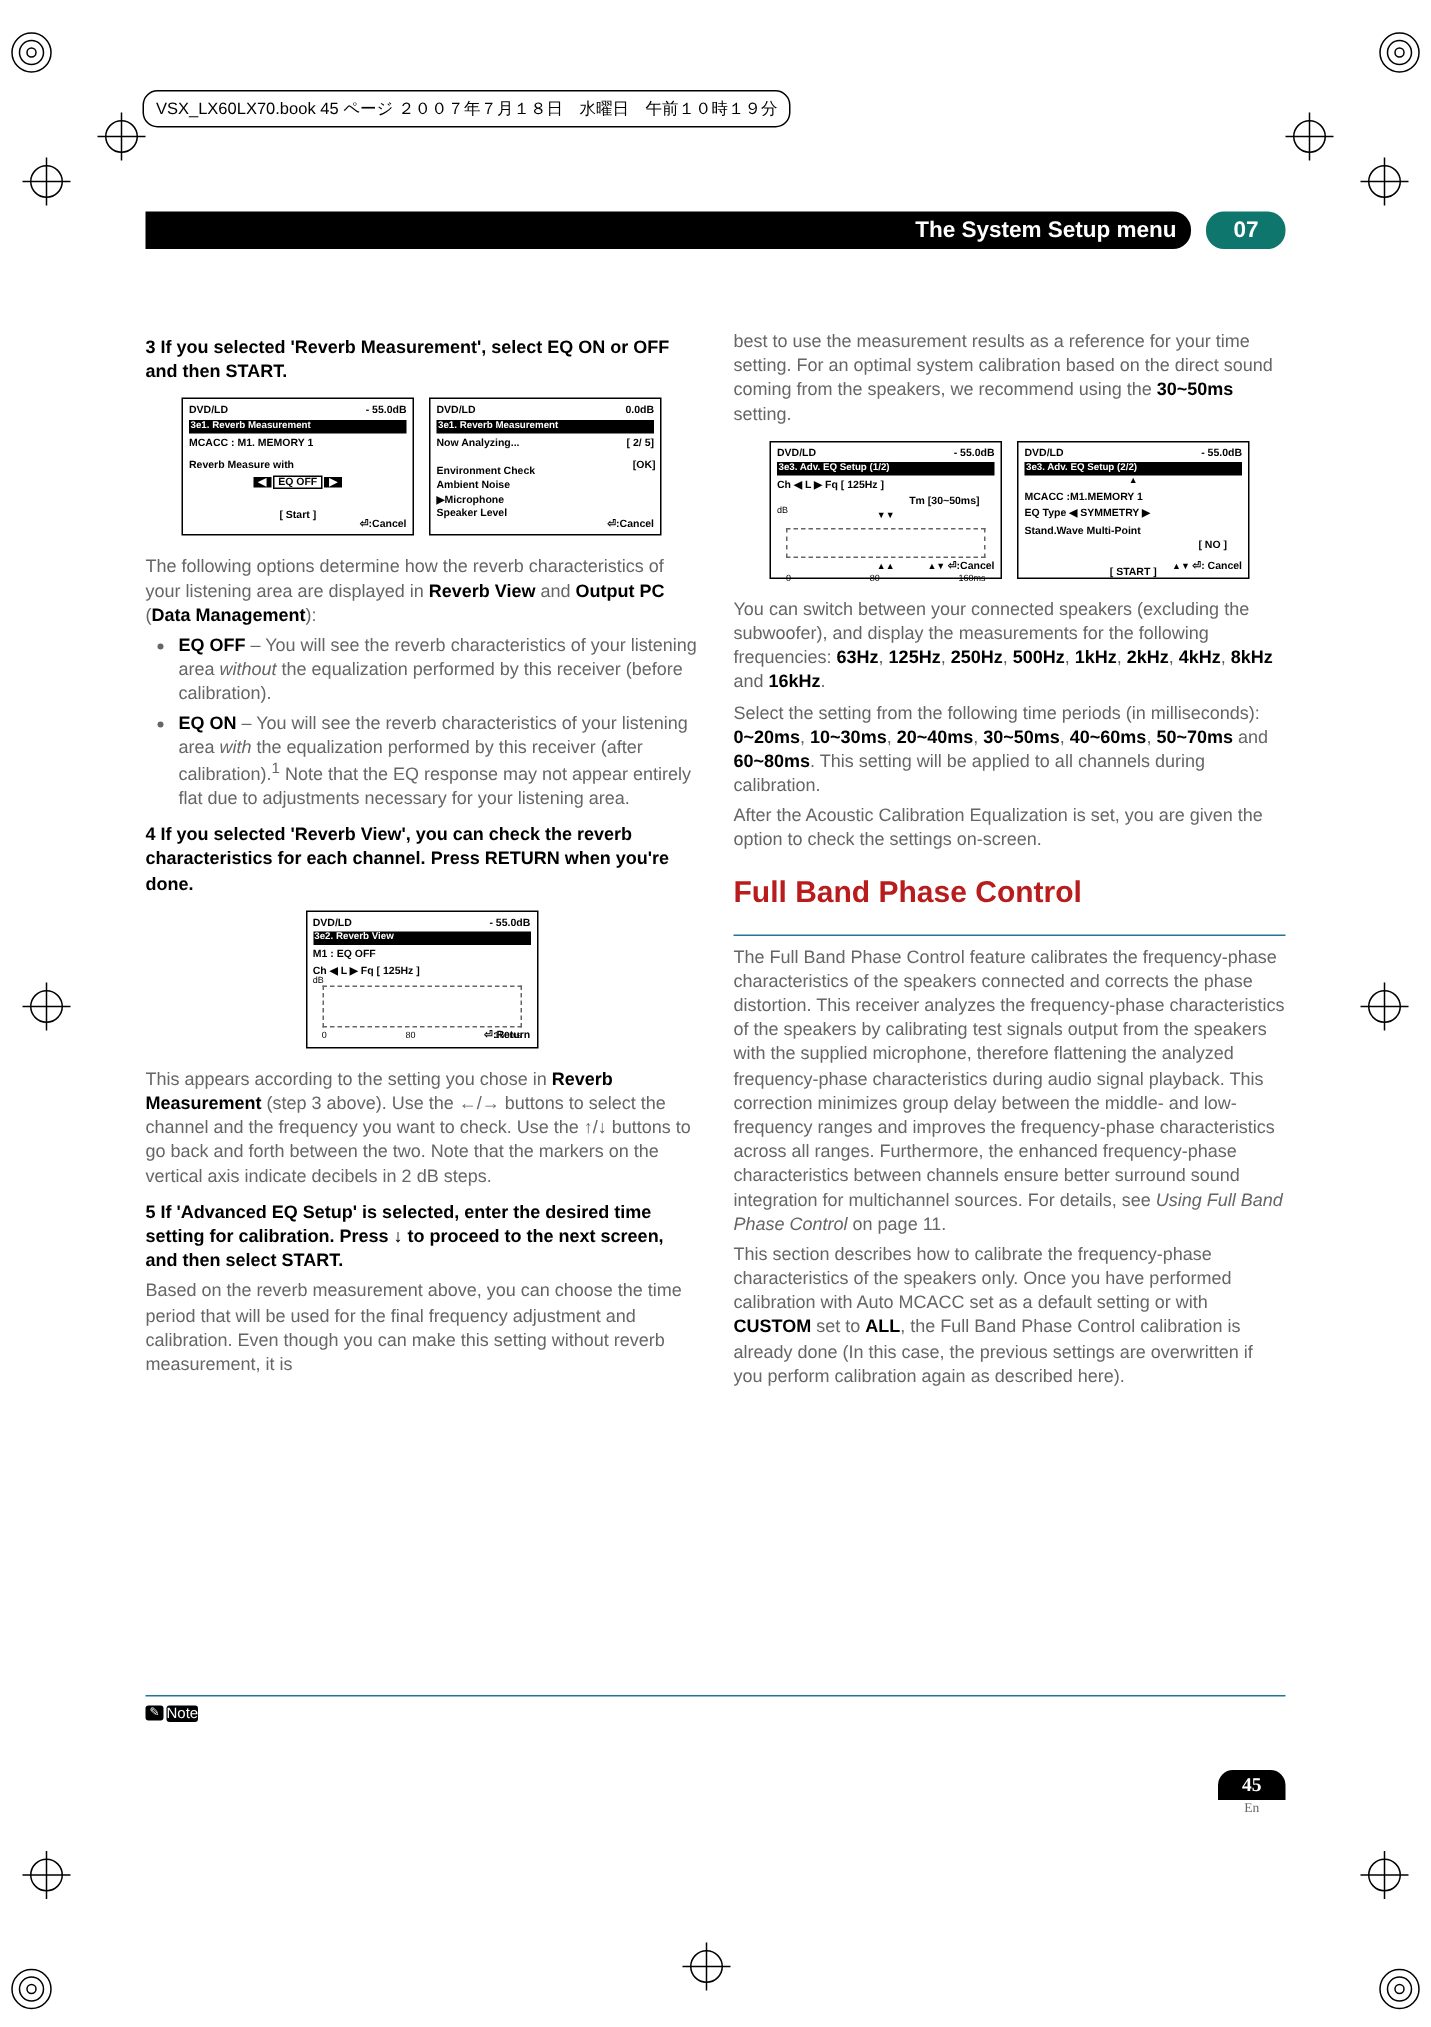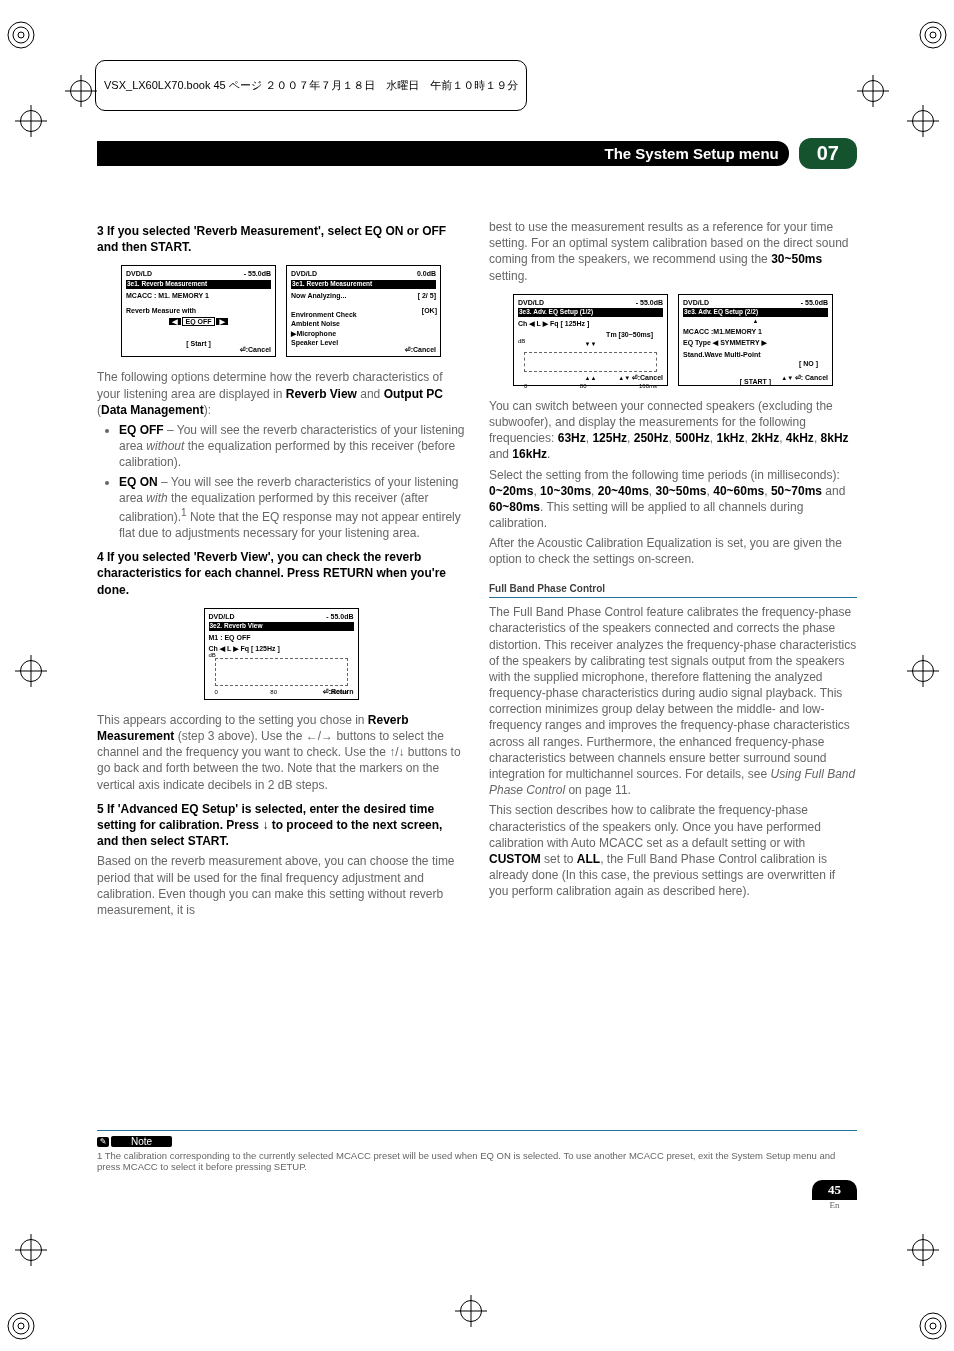--- a/index.html
+++ b/index.html
@@ -11,41 +11,41 @@
     font-size: 12px;
     color: #666;
     position: relative;
   }
 
   .bookheader {
     position: absolute;
     left: 95px; top: 60px;
     font-size: 11px; color: #000;
     border: 0.5px solid #000;
-    padding: 17px 8px;
+    padding: 4px 8px;
     border-radius: 10px;
   }
 
   .title-bar {
     position: absolute;
     left: 97px; right: 97px; top: 140px;
     height: 26px;
     display: flex; align-items: center;
   }
   .title-bar .title {
     background: #000; color: #fff;
     font-weight: bold; font-size: 15px;
     padding: 4px 10px 4px 10px;
     flex: 1;
     border-radius: 0 12px 12px 0;
     text-align: right;
   }
   .title-bar .chap {
-    background: #14532d; color: #fff;
-    font-weight: bold; font-size: 20px;
+    background: #0f766e; color: #fff;
+    font-weight: bold; font-size: 15px;
     padding: 4px 18px;
     border-radius: 12px;
     margin-left: 10px;
   }
 
   .content {
     position: absolute;
     left: 97px; right: 97px; top: 215px; bottom: 120px;
     column-count: 2;
     column-gap: 24px;
@@ -62,33 +62,33 @@
   .content .screen { border: 1.5px solid #000; width: 155px; height: 92px; font-size: 7px; color: #000; padding: 3px 4px; position: relative; font-family: Arial; }
   .content .screen .hdr { display:flex; justify-content:space-between; font-weight:bold; }
   .content .screen .bar { background: #000; color:#fff; padding:0 1px; margin-top:1px; font-weight:bold; font-size:6.5px; }
   .content .screen .foot { position:absolute; bottom:2px; right:4px; font-weight:bold; }
   .content .screen .mid { margin-top:2px; }
   .content .screen .graph { border:1px dashed #666; height:28px; margin:4px 6px 2px; position:relative; }
   .content .screen .ok { position:absolute; right:3px; top:40px; font-weight:bold; }
   .content .screen .label-row { display:flex; justify-content:space-between; padding:0 6px; }
 
   .content h2.section {
-    color: #404040; font-size: 10px; font-weight: bold;
+    color: #b91c1c; font-size: 20px; font-weight: bold;
     border-bottom: 1.5px solid #21759b;
-    margin: 14px 0 6px; padding-bottom: 2px;
+    margin: 14px 0 6px; padding-bottom: 14px;
   }
   .content .breaker { break-after: column; }
 
   .footnote-bar {
     position: absolute; left: 97px; right: 97px; top: 1130px;
     border-top: 1.5px solid #21759b;
     padding-top: 3px;
   }
   .footnote-bar .note-label {
-    display: inline-block; background:#000; color:#fff; padding:0 20px; font-size:10px;
+    display: inline-block; background:#000; color:#fff; padding:0 0; font-size:10px;
     border-radius:2px; margin-right:4px;
   }
   .footnote-bar .note-icon {
     display:inline-block; width:12px; height:10px; background:#000; color:#fff; text-align:center; font-size:8px; line-height:10px; border-radius:2px; margin-right:2px; vertical-align:middle;
   }
   .footnote-bar .ft { font-size: 9.5px; color:#666; margin-top:2px; }
 
   .page-num {
     position: absolute; right: 97px; top: 1180px;
     text-align: center;
@@ -261,19 +261,18 @@
   <p>After the Acoustic Calibration Equalization is set, you are given the option to check the settings on-screen.</p>
 
   <h2 class="section">Full Band Phase Control</h2>
   <p><span>The Full Band Phase Control feature calibrates the frequency-phase characteristics of the speakers connected and corrects the phase distortion. This receiver analyzes the frequency-phase characteristics of the speakers by calibrating test signals output from the speakers with the supplied microphone, therefore flattening the analyzed frequency-phase characteristics during audio signal playback. This correction minimizes group delay between the middle- and low-frequency ranges and improves the frequency-phase characteristics across all ranges. Furthermore, the enhanced frequency-phase characteristics between channels ensure better surround sound integration for multichannel sources. For details, see </span><i>Using Full Band Phase Control</i><span> on page 11.</span></p>
   <p><span>This section describes how to calibrate the frequency-phase characteristics of the speakers only. Once you have performed calibration with Auto MCACC set as a default setting or with </span><b>CUSTOM</b><span> set to </span><b>ALL</b><span>, the Full Band Phase Control calibration is already done (In this case, the previous settings are overwritten if you perform calibration again as described here).</span></p>
 
 </div>
 
 <div class="footnote-bar">
   <span class="note-icon">✎</span><span class="note-label">Note</span>
-  <div class="ft">1 The calibration corresponding to the currently selected MCACC preset will be used when EQ ON is selected. To use another MCACC preset, exit the System Setup menu and press MCACC to select it before pressing SETUP.</div>
 </div>
 
 <div class="page-num">
   <div class="pn">45</div>
   <div class="en">En</div>
 </div>
 
 </body></html>

